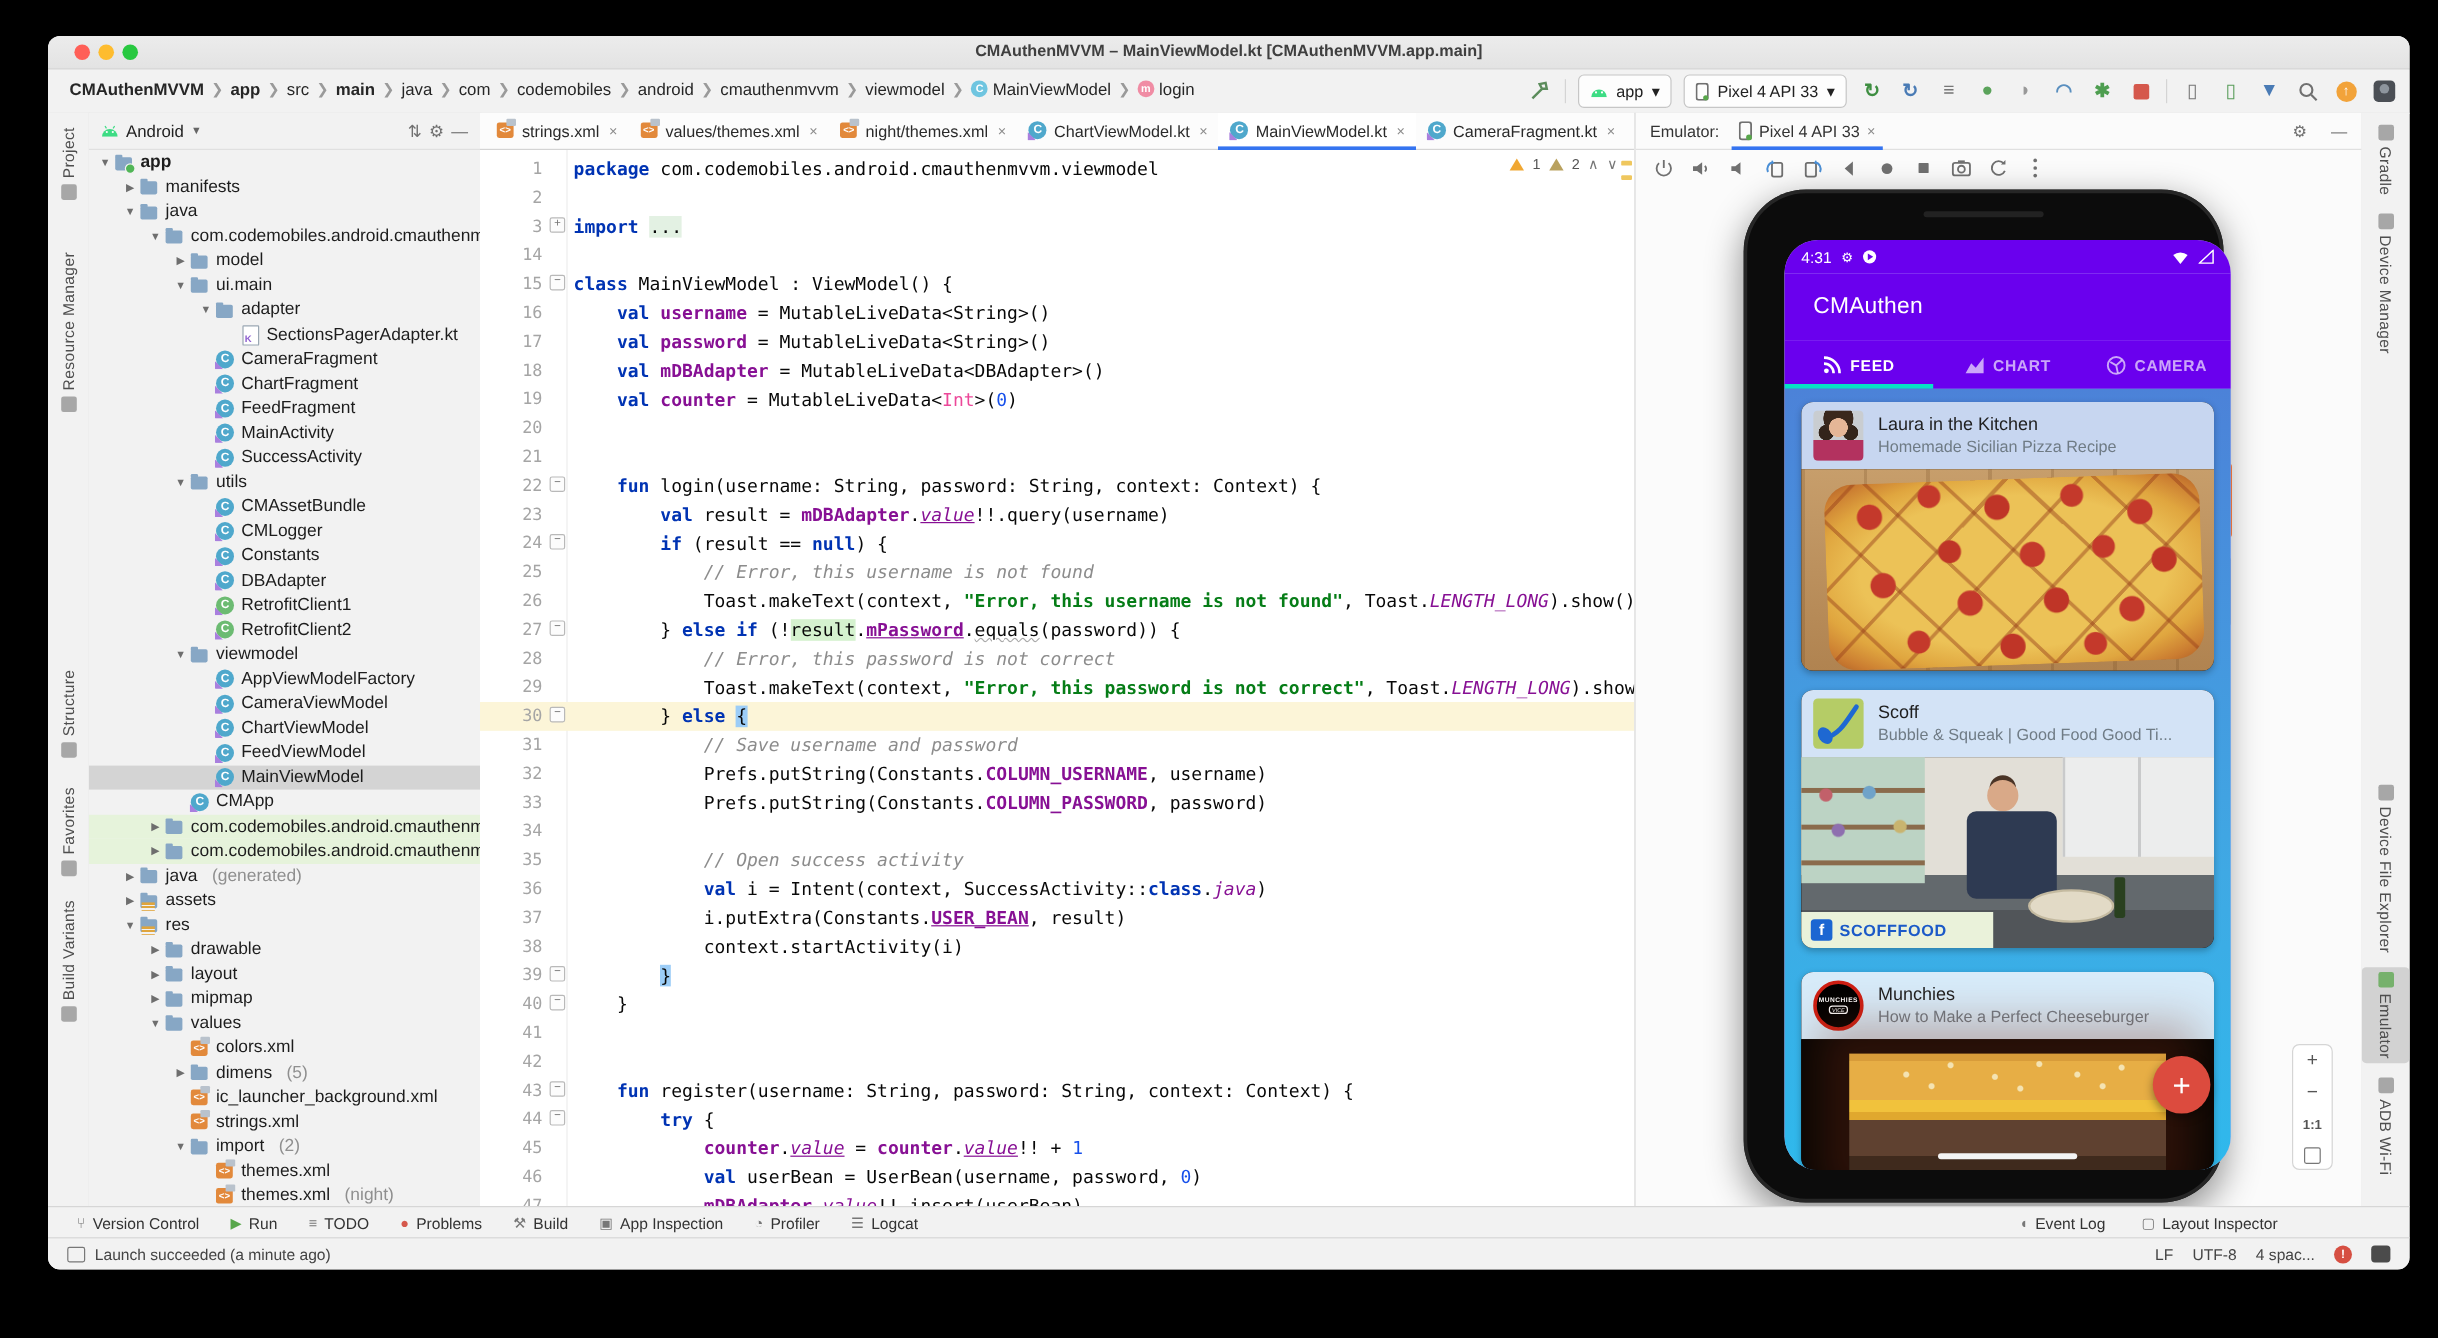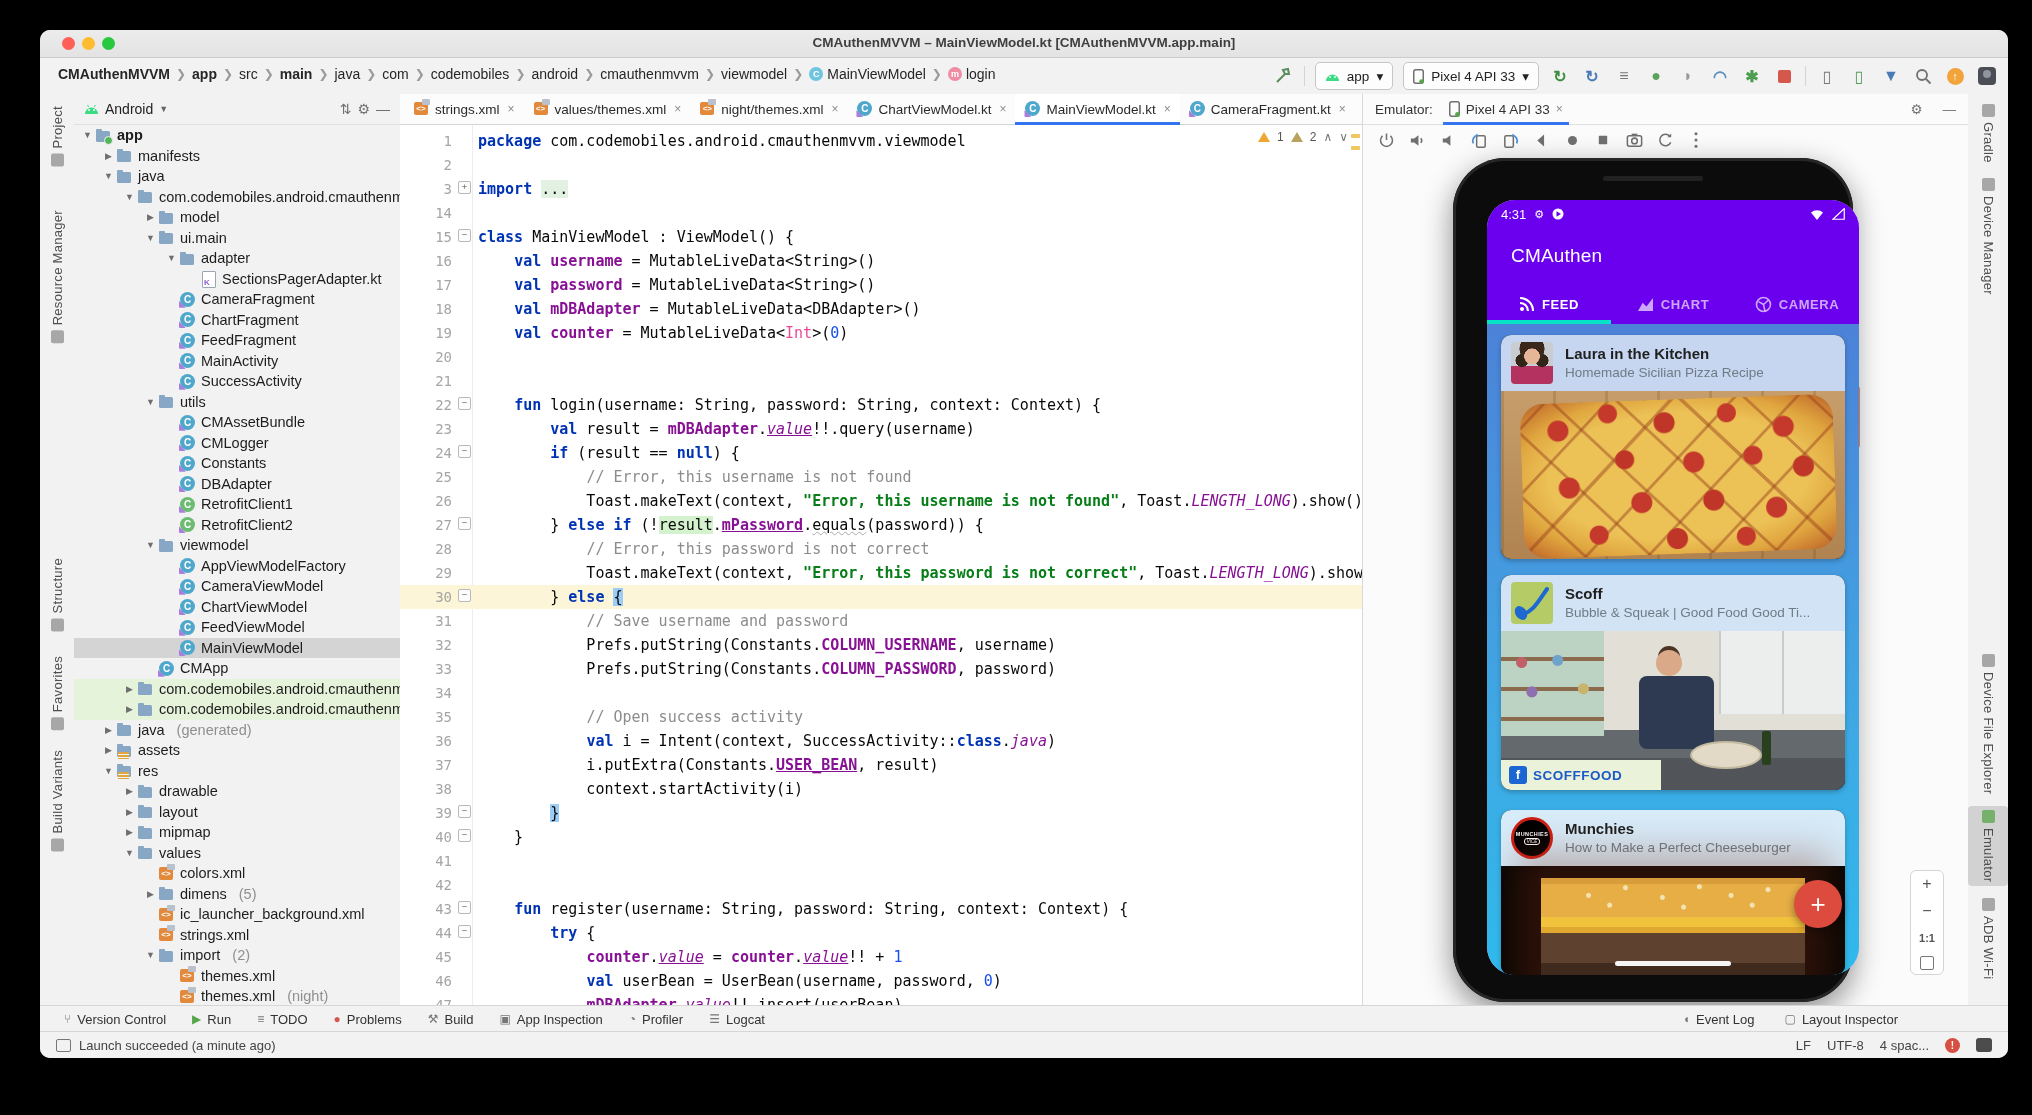--- a/index.html
+++ b/index.html
@@ -68,21 +68,21 @@
   .wtri.weak{border-bottom-color:#B9A15E;}
   .code{position:absolute;left:0;top:31px;right:0;bottom:0;font-family:"DejaVu Sans Mono",monospace;font-size:15px;}
   .cline{position:relative;height:24px;line-height:24px;white-space:pre;}
   .cline.cur{background:#FCF5D8;}
   .lnum{position:absolute;left:0;top:0;width:52px;text-align:right;color:#A5A5A5;font-size:14px;}
   .foldm{position:absolute;left:58px;top:4px;width:11px;height:11px;border:1px solid #B9B9B9;border-radius:2px;background:#FCFCFC;
     color:#777;font-size:9px;line-height:9px;text-align:center;}
   .ctext{position:absolute;left:78px;top:0;}
   .tk-k{color:#0033B3;font-weight:bold;}
   .tk-s{color:#067D17;font-weight:bold;}
-  .tk-c{color:#8C8C8C;}
+  .tk-c{color:#8C8C8C;font-style:italic;}
   .tk-n{color:#1750EB;}
   .tk-p{color:#080808;}
   .tk-ty{color:#ec4899;}
   .tk-f{color:#871094;font-style:italic;text-decoration:underline;}
   .tk-it{color:#871094;font-style:italic;}
   .tk-pv{color:#871094;font-weight:bold;}
   .tk-cn{color:#871094;font-weight:bold;}
   .tk-cni{color:#871094;font-style:italic;}
   .tk-cnu{color:#871094;font-weight:bold;text-decoration:underline;}
   .tk-mp{color:#871094;font-weight:bold;text-decoration:underline;}
@@ -108,21 +108,21 @@
   .appbar{height:56px;background:#6A00EE;display:flex;align-items:center;padding:0 24px;color:#fff;font-size:19px;letter-spacing:.2px;}
   .ptabs{height:40px;background:#6A00EE;display:flex;position:relative;}
   .ptab{flex:1;display:flex;align-items:center;justify-content:center;gap:7px;color:rgba(255,255,255,.65);
     font-size:13px;font-weight:bold;letter-spacing:.6px;}
   .ptab.on{color:#fff;}
   .pind{position:absolute;left:0;bottom:0;width:124px;height:4px;background:#06E2C5;}
   .feed{position:absolute;left:0;top:124px;right:0;bottom:0;background:linear-gradient(180deg,#4C82D8 0%,#3FA9E4 62%,#2FB9EC 100%);overflow:hidden;}
   .card{position:absolute;left:14px;width:344px;border-radius:10px;overflow:hidden;box-shadow:0 2px 5px rgba(0,0,0,.25);background:#000;}
   .chead{height:56px;display:flex;align-items:center;padding:0 10px;gap:12px;}
   .cava{width:42px;height:42px;border-radius:4px;flex:0 0 42px;position:relative;overflow:hidden;}
-  .ctit{font-size:15px;color:#1F1F1F;line-height:20px;font-weight:bold;}
+  .ctit{font-size:15px;color:#1F1F1F;line-height:20px;}
   .csub{font-size:13.5px;color:#6F7B85;line-height:18px;}
   .fab{position:absolute;width:48px;height:48px;border-radius:50%;background:#DC4B3E;color:#fff;font-size:26px;
     display:flex;align-items:center;justify-content:center;box-shadow:0 3px 8px rgba(0,0,0,.4);}
   .navpill{position:absolute;left:50%;transform:translateX(-50%);bottom:9px;width:116px;height:5px;border-radius:3px;background:#F4F4F4;}
   .zoomctl{position:absolute;right:24px;top:776px;width:32px;background:#FFF;border:1px solid #D5D5D5;border-radius:6px;
     display:flex;flex-direction:column;align-items:center;padding:4px 0;gap:9px;color:#555;}
   .zc{font-size:16px;line-height:18px;}
   .zc.small{font-size:11px;font-weight:bold;}
   .fitbox{width:12px;height:12px;border:1.5px solid #777;border-radius:2px;}
   

